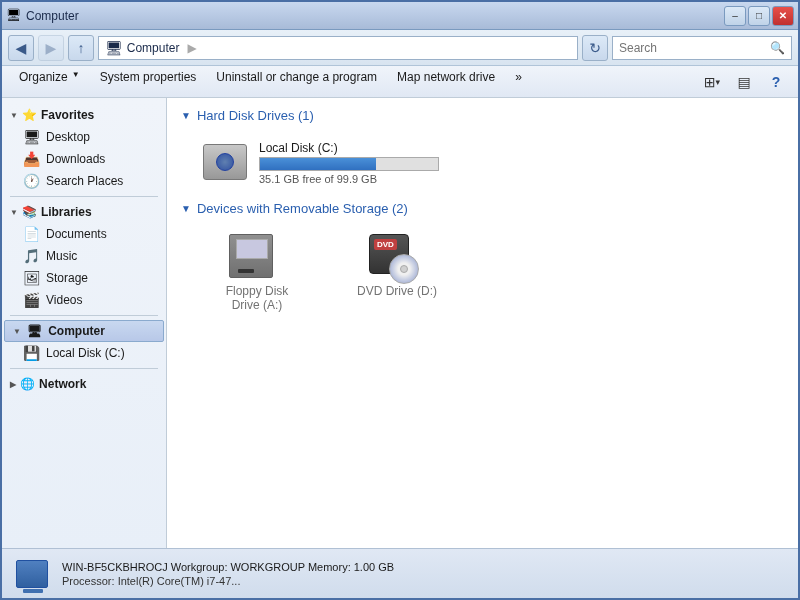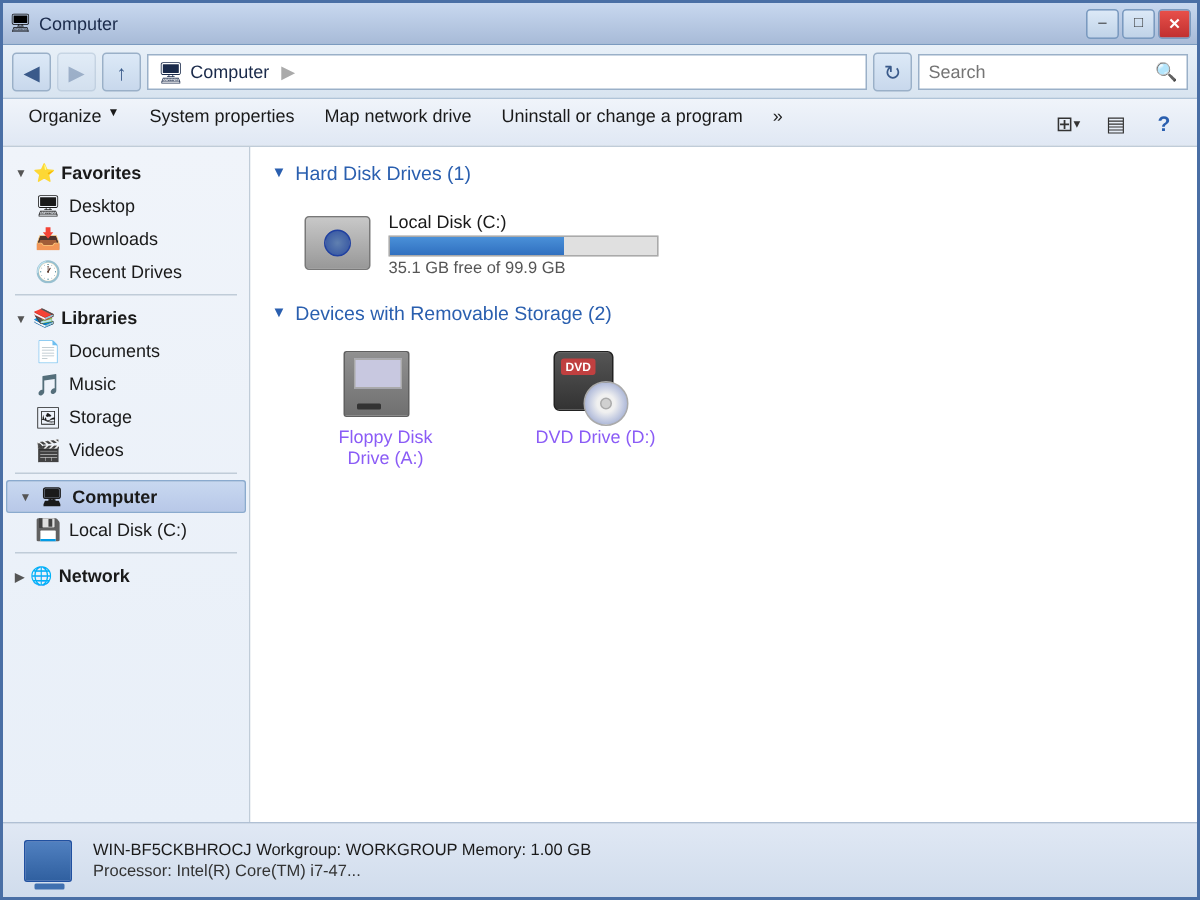--- a/index.html
+++ b/index.html
@@ -419,21 +419,21 @@
       transform: translate(-50%, -50%);
       width: 8px;
       height: 8px;
       background: #d0d0d0;
       border-radius: 50%;
       border: 1px solid #aaa;
     }
 
     .item-label {
       font-size: 12px;
-      color: #8b5cf6;
+      color: #737373;
       text-align: center;
       margin-left: 12px;
     }
 
     
     #status-bar {
       background: linear-gradient(to bottom, #e0e8f4, #d0dcec);
       height: 50px;
       border-top: 1px solid #b0c0d4;
       display: flex;
@@ -509,24 +509,24 @@
 
 <div id="toolbar">
   <button class="toolbar-btn">
     <span>Organize</span>
     <span style="font-size:8px;">▼</span>
   </button>
   <button class="toolbar-btn">
     <span>System properties</span>
   </button>
   <button class="toolbar-btn">
-    <span>Map network drive</span>
+    <span>Uninstall or change a program</span>
   </button>
   <button class="toolbar-btn">
-    <span>Uninstall or change a program</span>
+    <span>Map network drive</span>
   </button>
   <button class="toolbar-btn">
     <span>»</span>
   </button>
   <div class="toolbar-right">
     <div class="view-btn">
       <span>⊞</span>
       <span style="font-size:9px;">▾</span>
     </div>
     <div class="view-btn">
@@ -551,21 +551,21 @@
       <div class="sidebar-item">
         <span class="sidebar-icon">🖥</span>
         <span>Desktop</span>
       </div>
       <div class="sidebar-item">
         <span class="sidebar-icon">📥</span>
         <span>Downloads</span>
       </div>
       <div class="sidebar-item">
         <span class="sidebar-icon">🕐</span>
-        <span>Recent Drives</span>
+        <span>Search Places</span>
       </div>
     </div>
 
     <div class="sidebar-divider"></div>
 
     <div class="sidebar-section">
       <div class="sidebar-header">
         <span class="chevron">▼</span>
         <span>📚</span>
         <span>Libraries</span>

